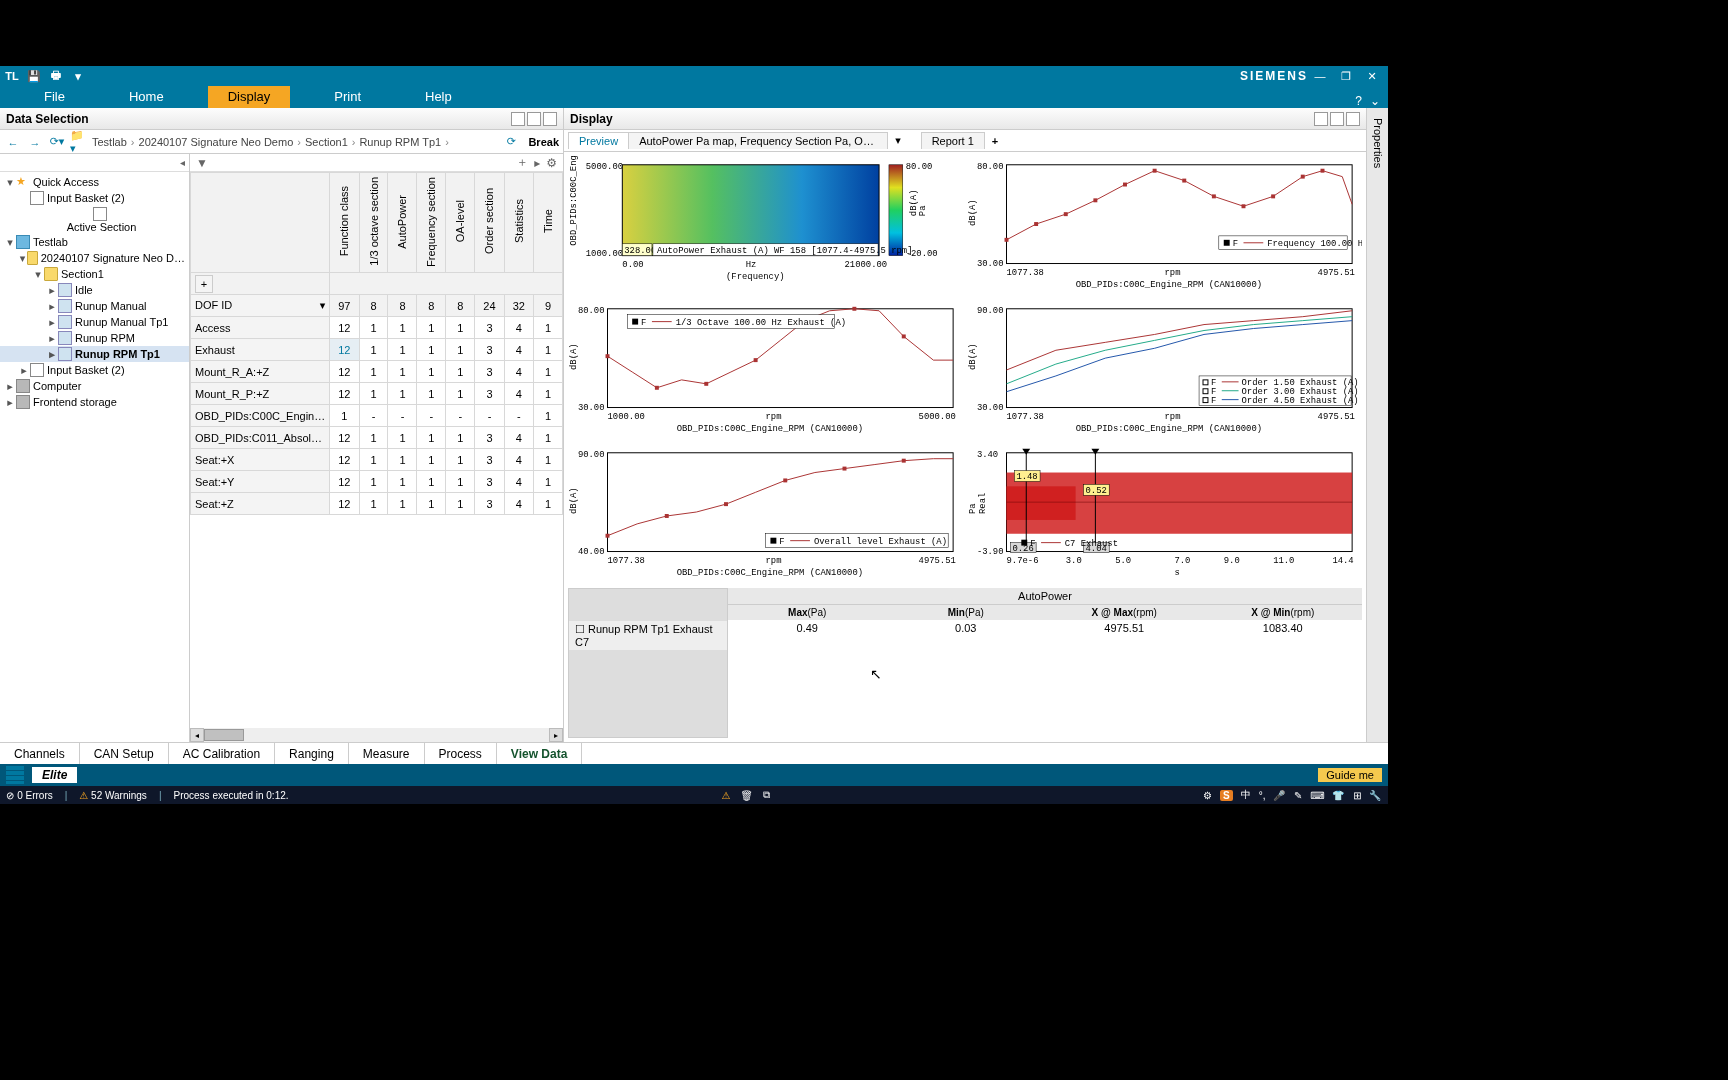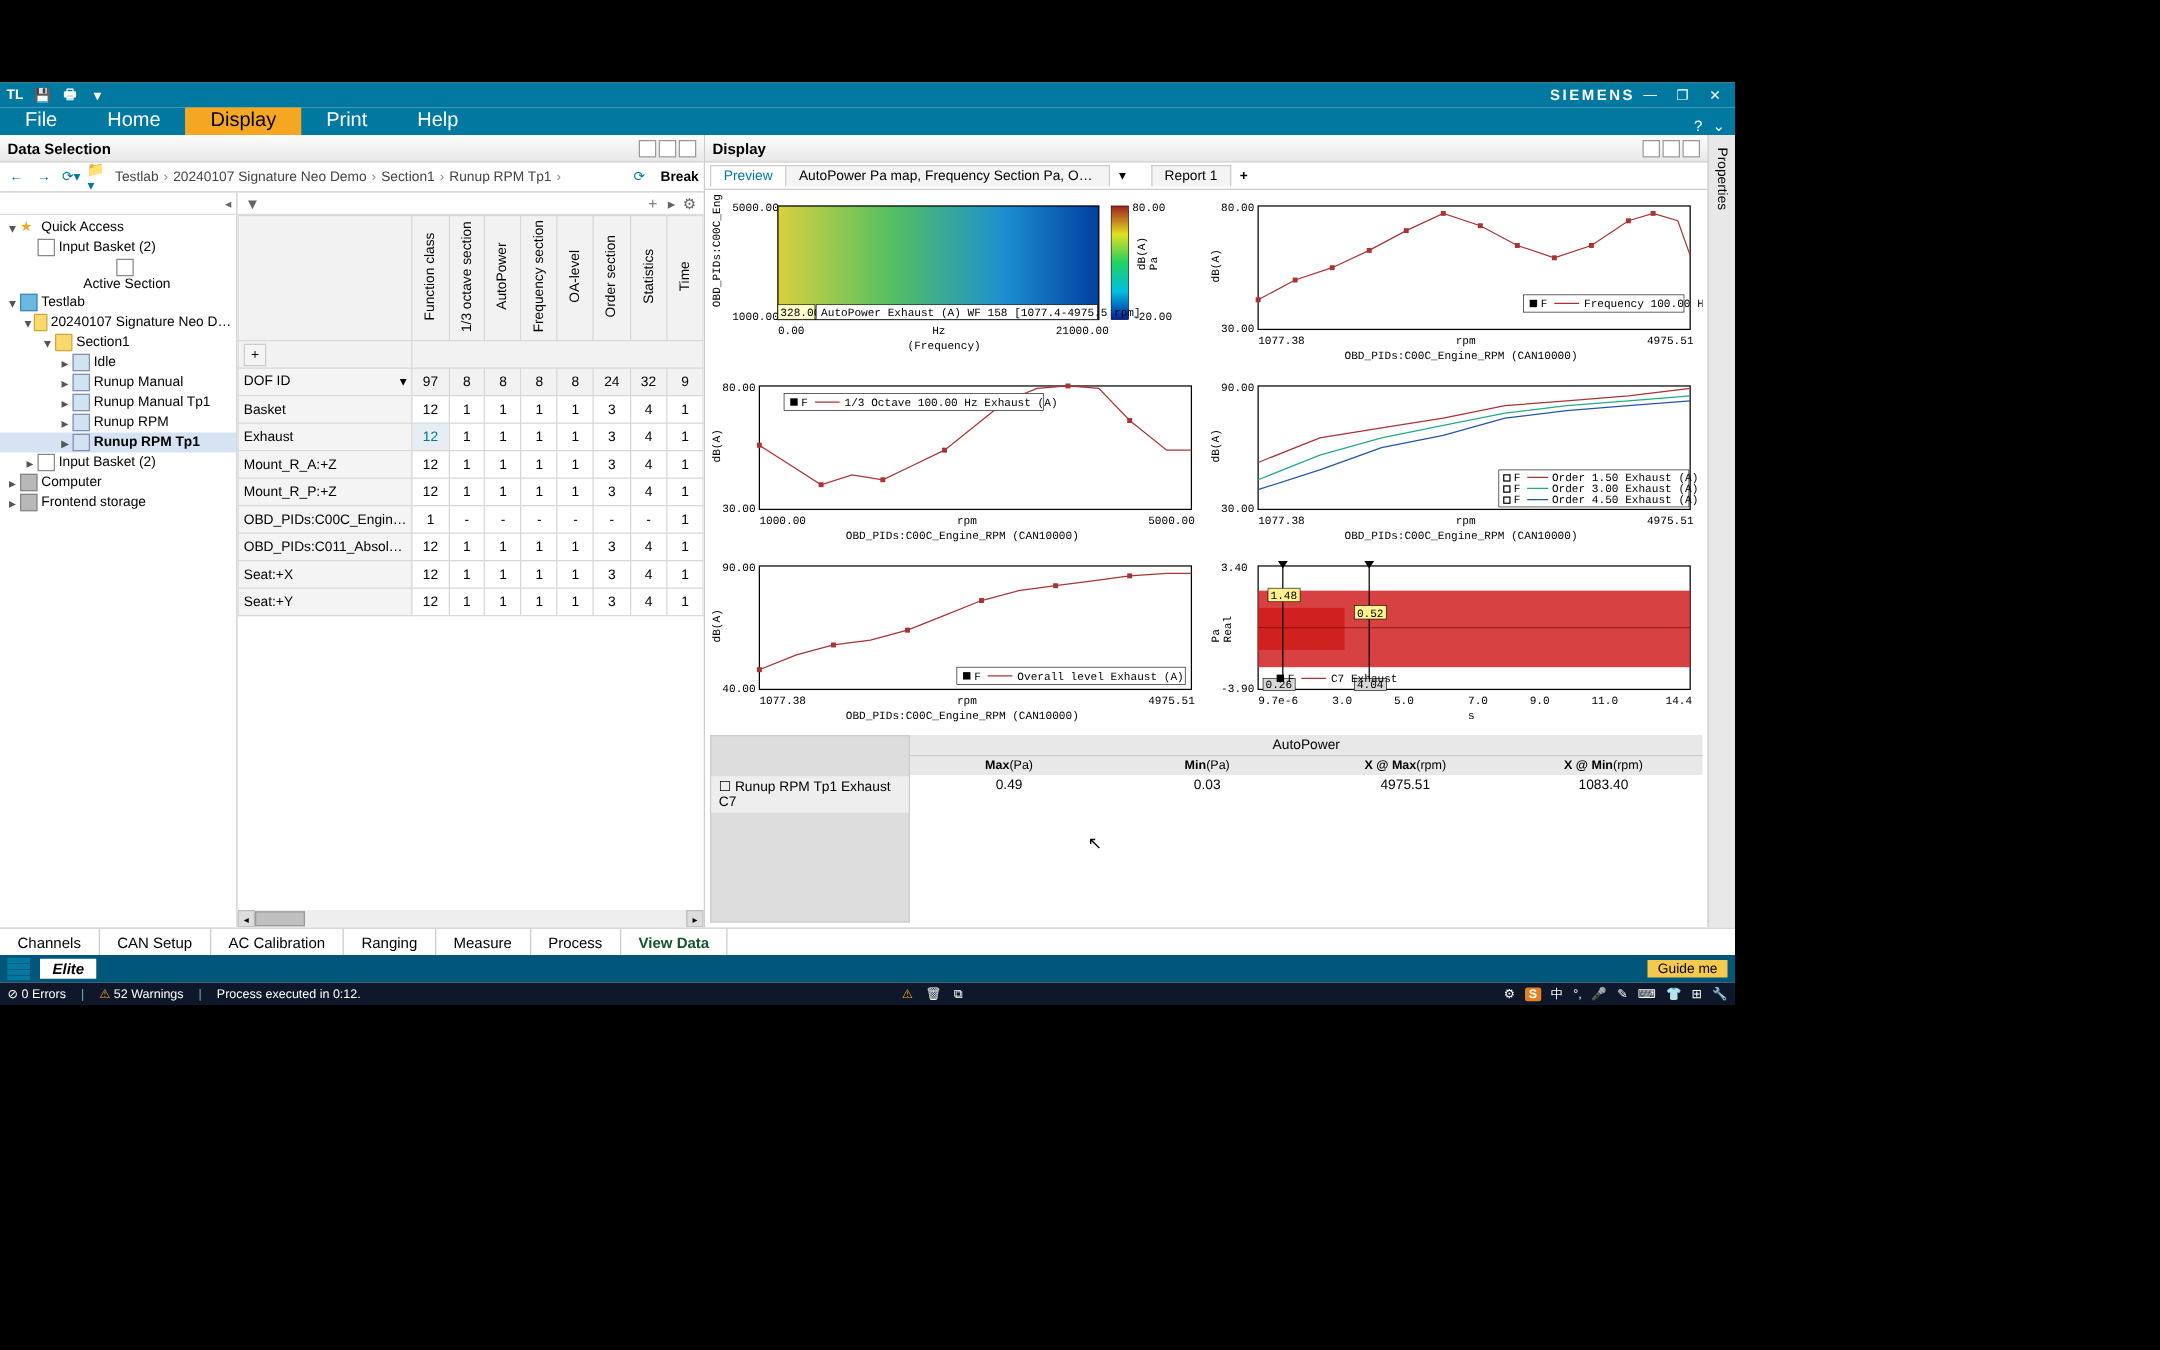--- a/index.html
+++ b/index.html
@@ -10,21 +10,21 @@
 .titlebar { height:20px; background:#0078a0; display:flex; align-items:center; justify-content:space-between; color:#fff; font-size:11px; }
 .titlebar .left { display:flex; gap:6px; padding-left:4px;font-weight:bold; }
 .titlebar .left span, .titlebar .right span { width:16px; height:16px; display:inline-flex; align-items:center; justify-content:center; cursor:pointer; }
 .titlebar .title { position:absolute; left:0; right:0; text-align:center; pointer-events:none; }
 .titlebar .right { display:flex; gap:10px; padding-right:8px; align-items:center; }
 .titlebar .brand { font-weight:bold; letter-spacing:2px; font-size:12px; margin-right:20px; }
 
 
 .ribbon { height:22px; background:#0078a0; display:flex; align-items:flex-end; justify-content:space-between; }
 .ribbon .tabs { display:flex; height:22px; }
-.ribbon .tab { padding:0 20px; color:#fff; font-size:16px; line-height:22px; cursor:pointer; }
+.ribbon .tab { padding:0 20px; color:#fff; font-size:13px; line-height:22px; cursor:pointer;margin-left:24px; }
 .ribbon .tab.active { background:#f5a623; color:#000; }
 .ribbon .help { display:flex; gap:8px; padding-right:8px; color:#fff; font-size:12px; }
 
 
 .main { flex:1; display:flex; overflow:hidden; }
 .panel-head { height:22px; background:linear-gradient(#fdfdfd,#e8e8e8); border-bottom:1px solid #ccc; display:flex; align-items:center; justify-content:space-between; padding:0 6px; font-size:12px; font-weight:bold; }
 .panel-head .head-btns { display:flex; gap:2px; }
 .panel-head .head-btns span { width:14px; height:14px; border:1px solid #999; background:#fff; cursor:pointer; }
 
 .left-col { width:564px; display:flex; flex-direction:column; border-right:1px solid #ccc; }
@@ -305,21 +305,21 @@
                     <th>97</th>
                     <th>8</th>
                     <th>8</th>
                     <th>8</th>
                     <th>8</th>
                     <th>24</th>
                     <th>32</th>
                     <th>9</th>
                   </tr>
                   <tr>
-                    <td class="rowhead">Basket</td>
+                    <td class="rowhead">Access</td>
                     <td>12</td>
                     <td>1</td>
                     <td>1</td>
                     <td>1</td>
                     <td>1</td>
                     <td>3</td>
                     <td>4</td>
                     <td>1</td>
                   </tr>
                   <tr>
@@ -383,20 +383,31 @@
                     <td>1</td>
                     <td>1</td>
                     <td>1</td>
                     <td>1</td>
                     <td>3</td>
                     <td>4</td>
                     <td>1</td>
                   </tr>
                   <tr>
                     <td class="rowhead">Seat:+Y</td>
+                    <td>12</td>
+                    <td>1</td>
+                    <td>1</td>
+                    <td>1</td>
+                    <td>1</td>
+                    <td>3</td>
+                    <td>4</td>
+                    <td>1</td>
+                  </tr>
+                  <tr>
+                    <td class="rowhead">Seat:+Z</td>
                     <td>12</td>
                     <td>1</td>
                     <td>1</td>
                     <td>1</td>
                     <td>1</td>
                     <td>3</td>
                     <td>4</td>
                     <td>1</td>
                   </tr>
                 </tbody>

